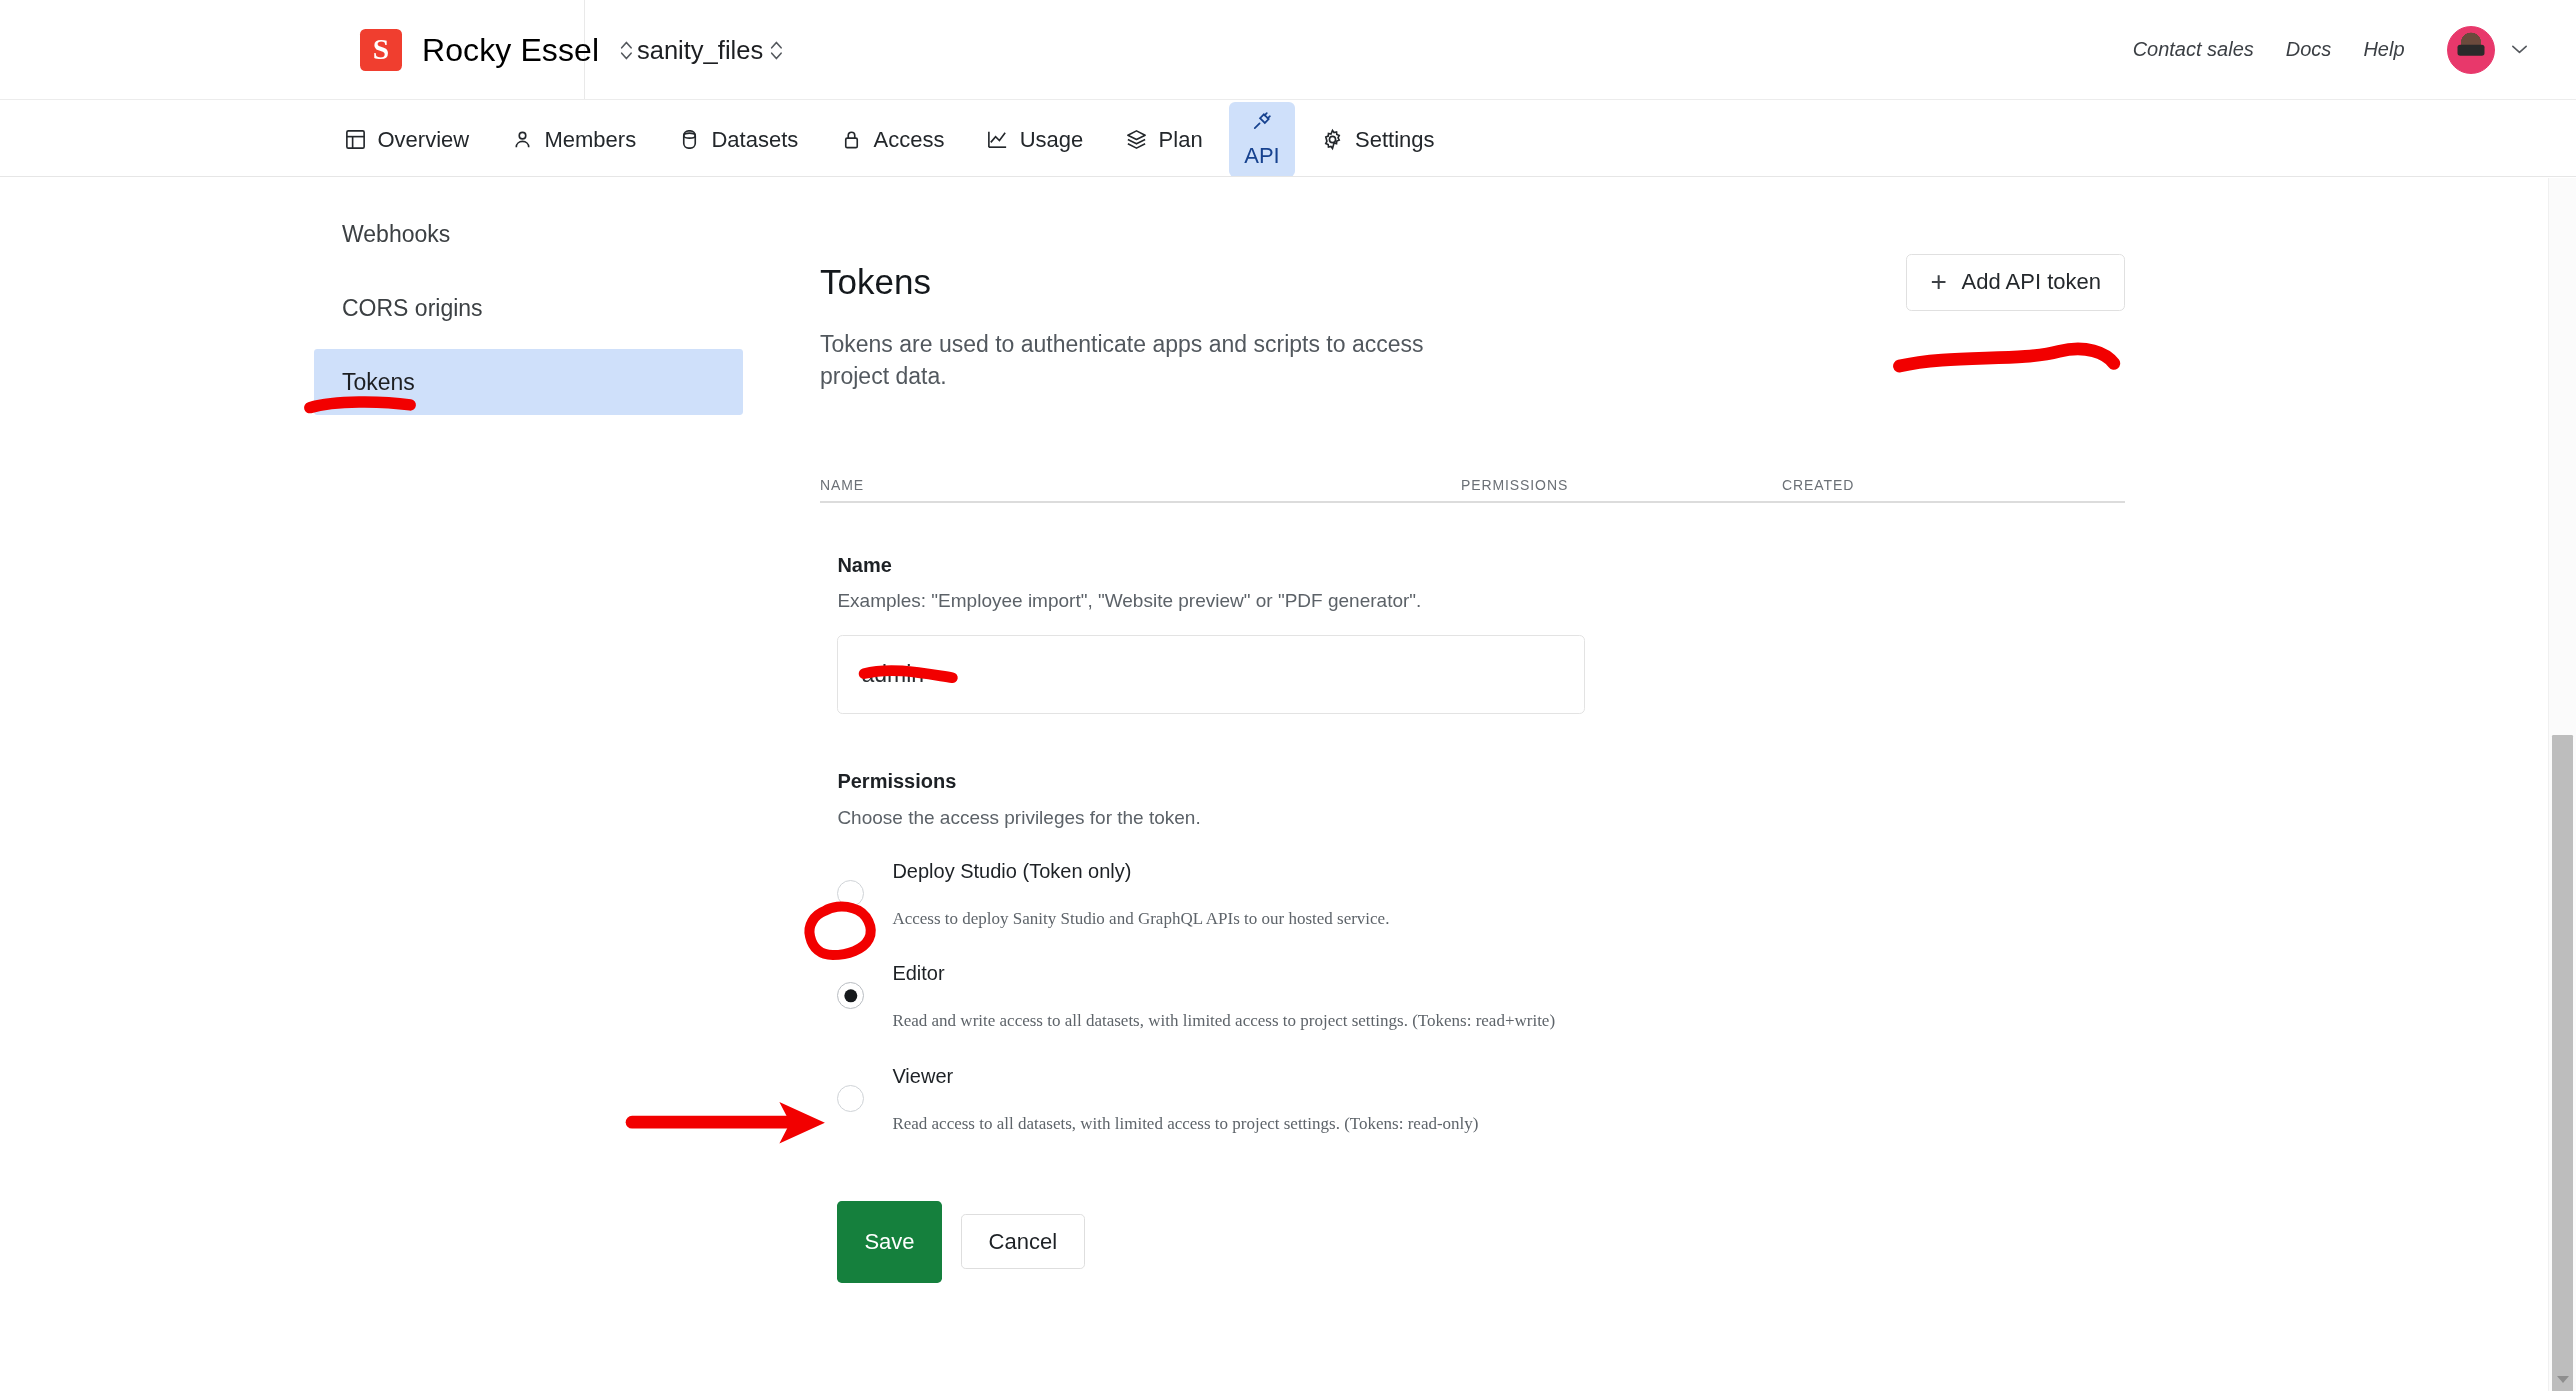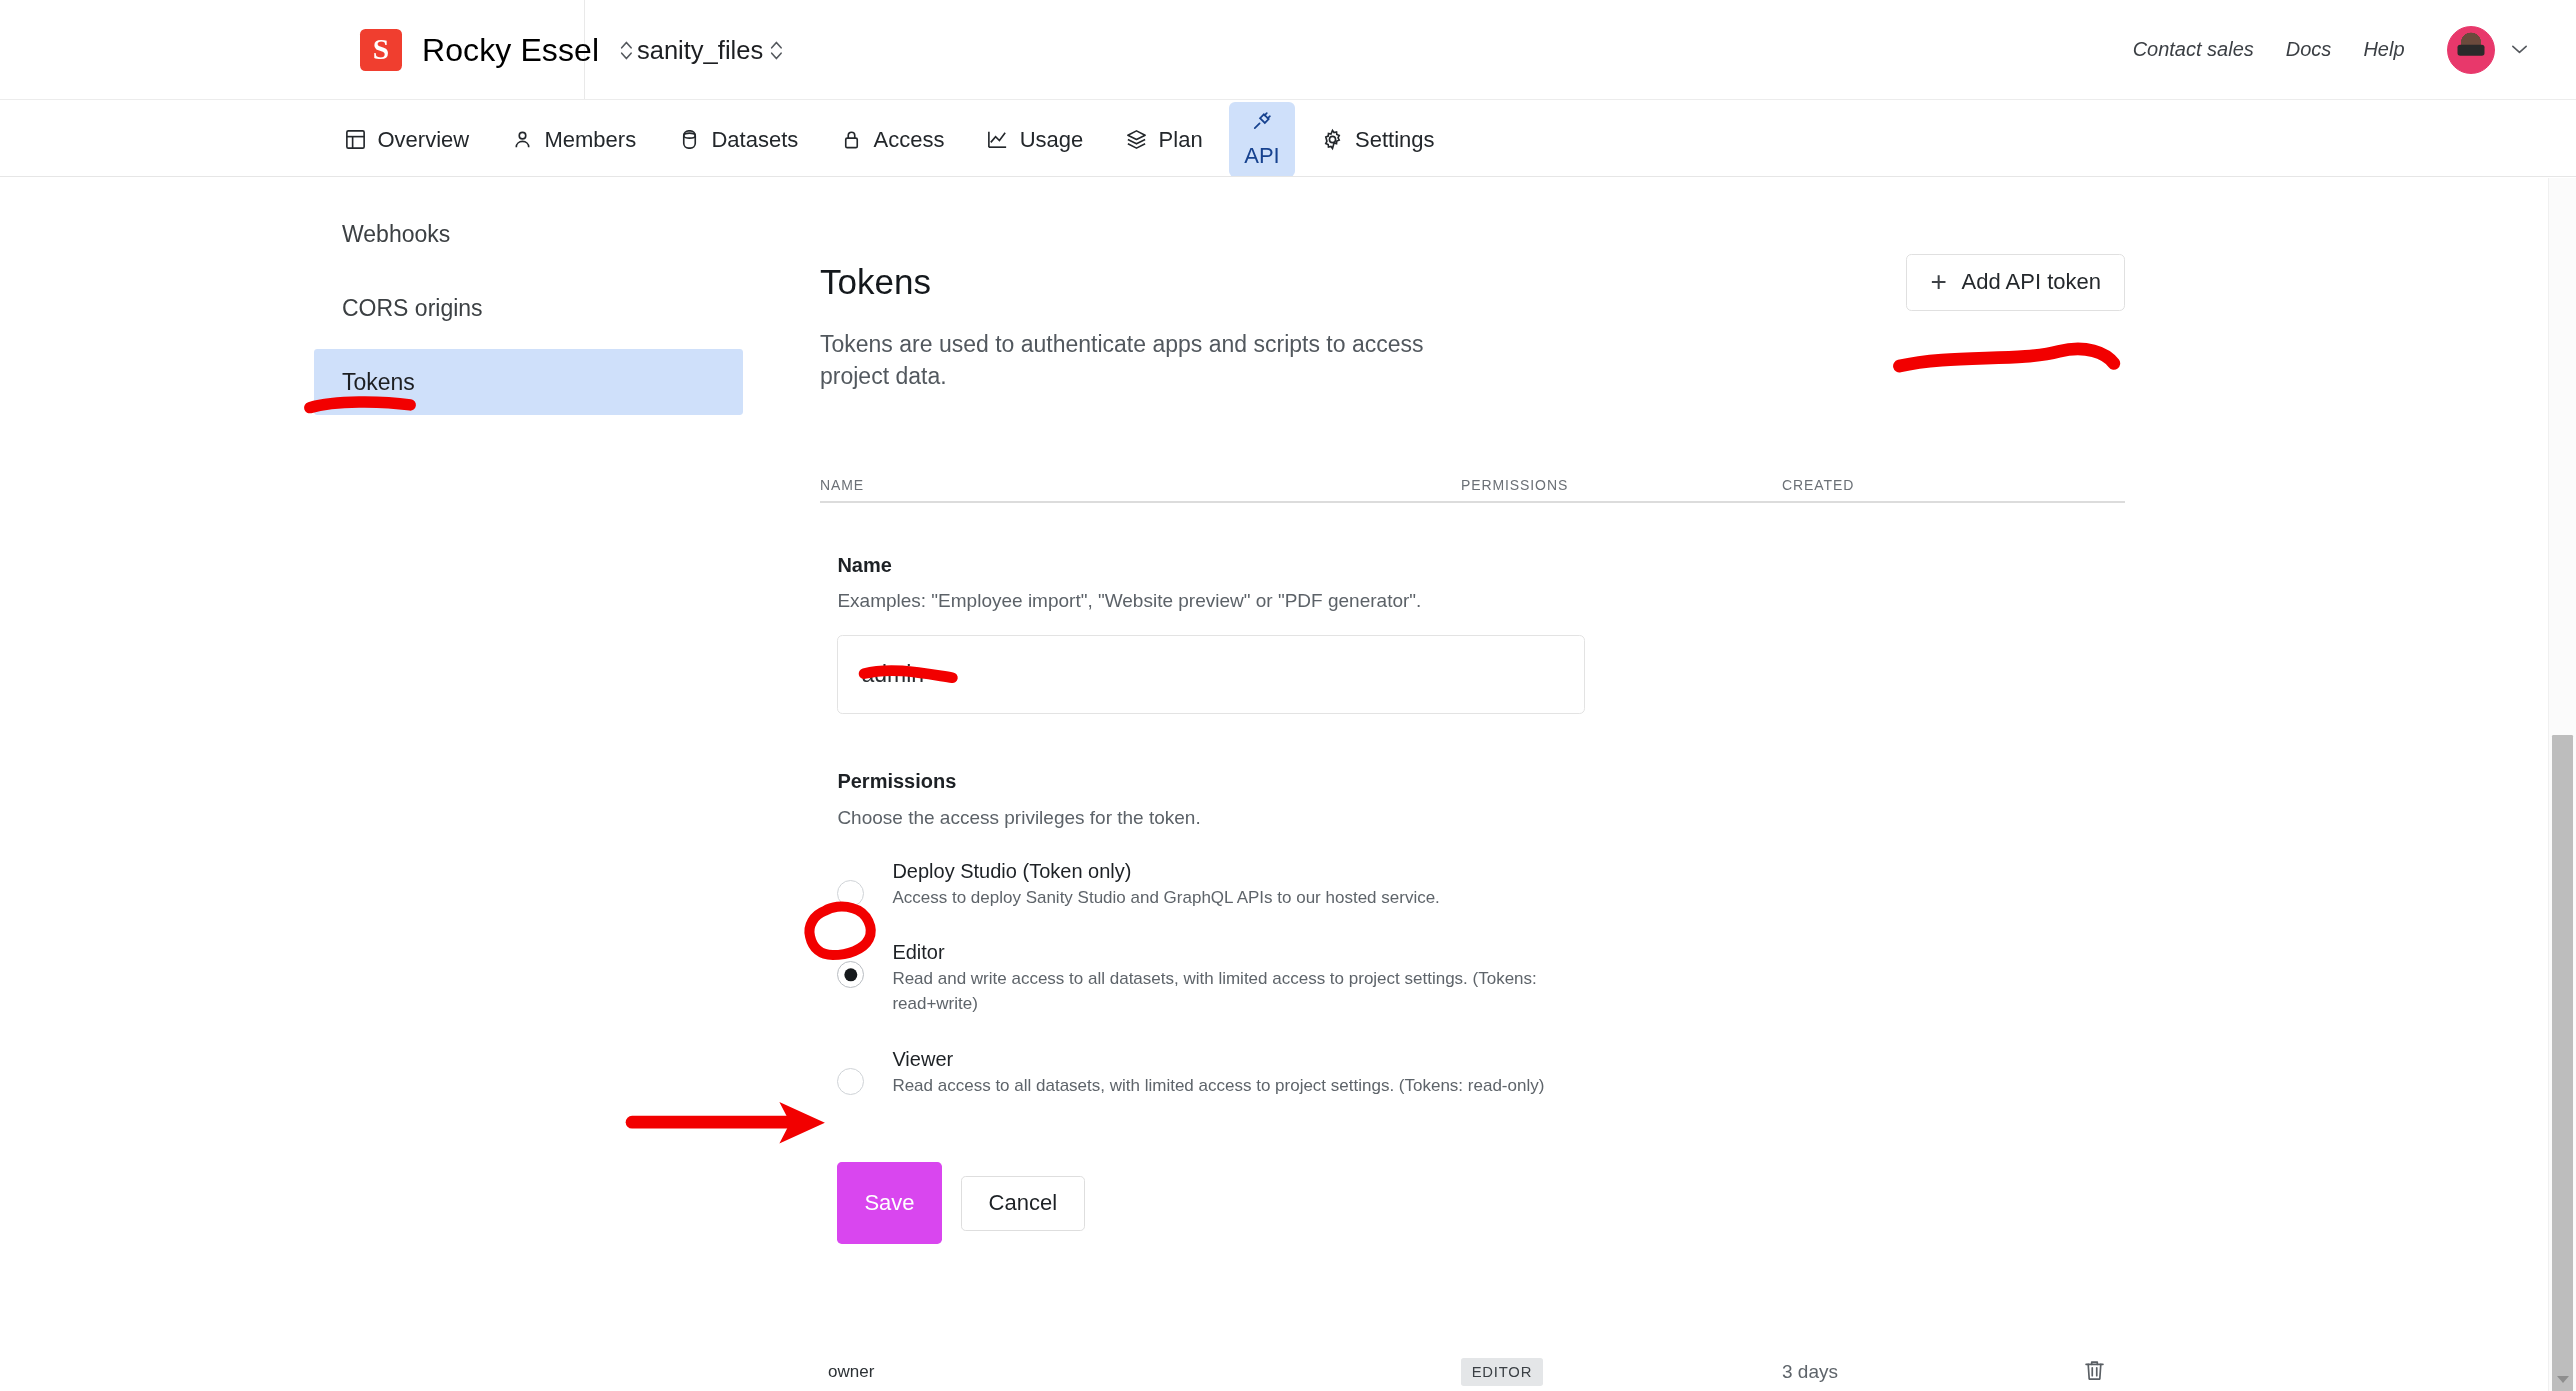--- a/index.html
+++ b/index.html
@@ -137,25 +137,25 @@
     position: relative; cursor: pointer;
   }
   .radio.sel { border-color: #b9bdc2; }
   .radio.sel::after {
     content: ""; position: absolute; left: 50%; top: 50%;
     transform: translate(-50%,-50%);
     width: 13.4px; height: 13.4px; border-radius: 50%; background: #16191c;
   }
   .radio-text { max-width: 718px; }
   .r-title { font-size: 20px; color: #1d2125; }
-  .r-desc { margin-top: 3px; font-size: 17px; line-height: 1.45; color: #5e646a; }
+  .r-desc { margin-top: 24px; font-size: 17px; line-height: 1.45; color: #5e646a; font-family: Liberation Serif, serif; }
 
   .btn-row { margin-top: 64px; display: flex; align-items: center; gap: 19px; }
   .btn-save {
-    background: #d946ef; color: #fff; border: none; border-radius: 4.7px;
+    background: #15803d; color: #fff; border: none; border-radius: 4.7px;
     padding: 28px 27px; font-size: 22px; cursor: pointer;
     font-family: "Liberation Sans", sans-serif;
   }
   .btn-cancel {
     background: #fff; color: #1d2125; border: 1.3px solid #dedede; border-radius: 4.7px;
     padding: 13.4px 27px; font-size: 22px; cursor: pointer;
     font-family: "Liberation Sans", sans-serif;
   }
 
   

